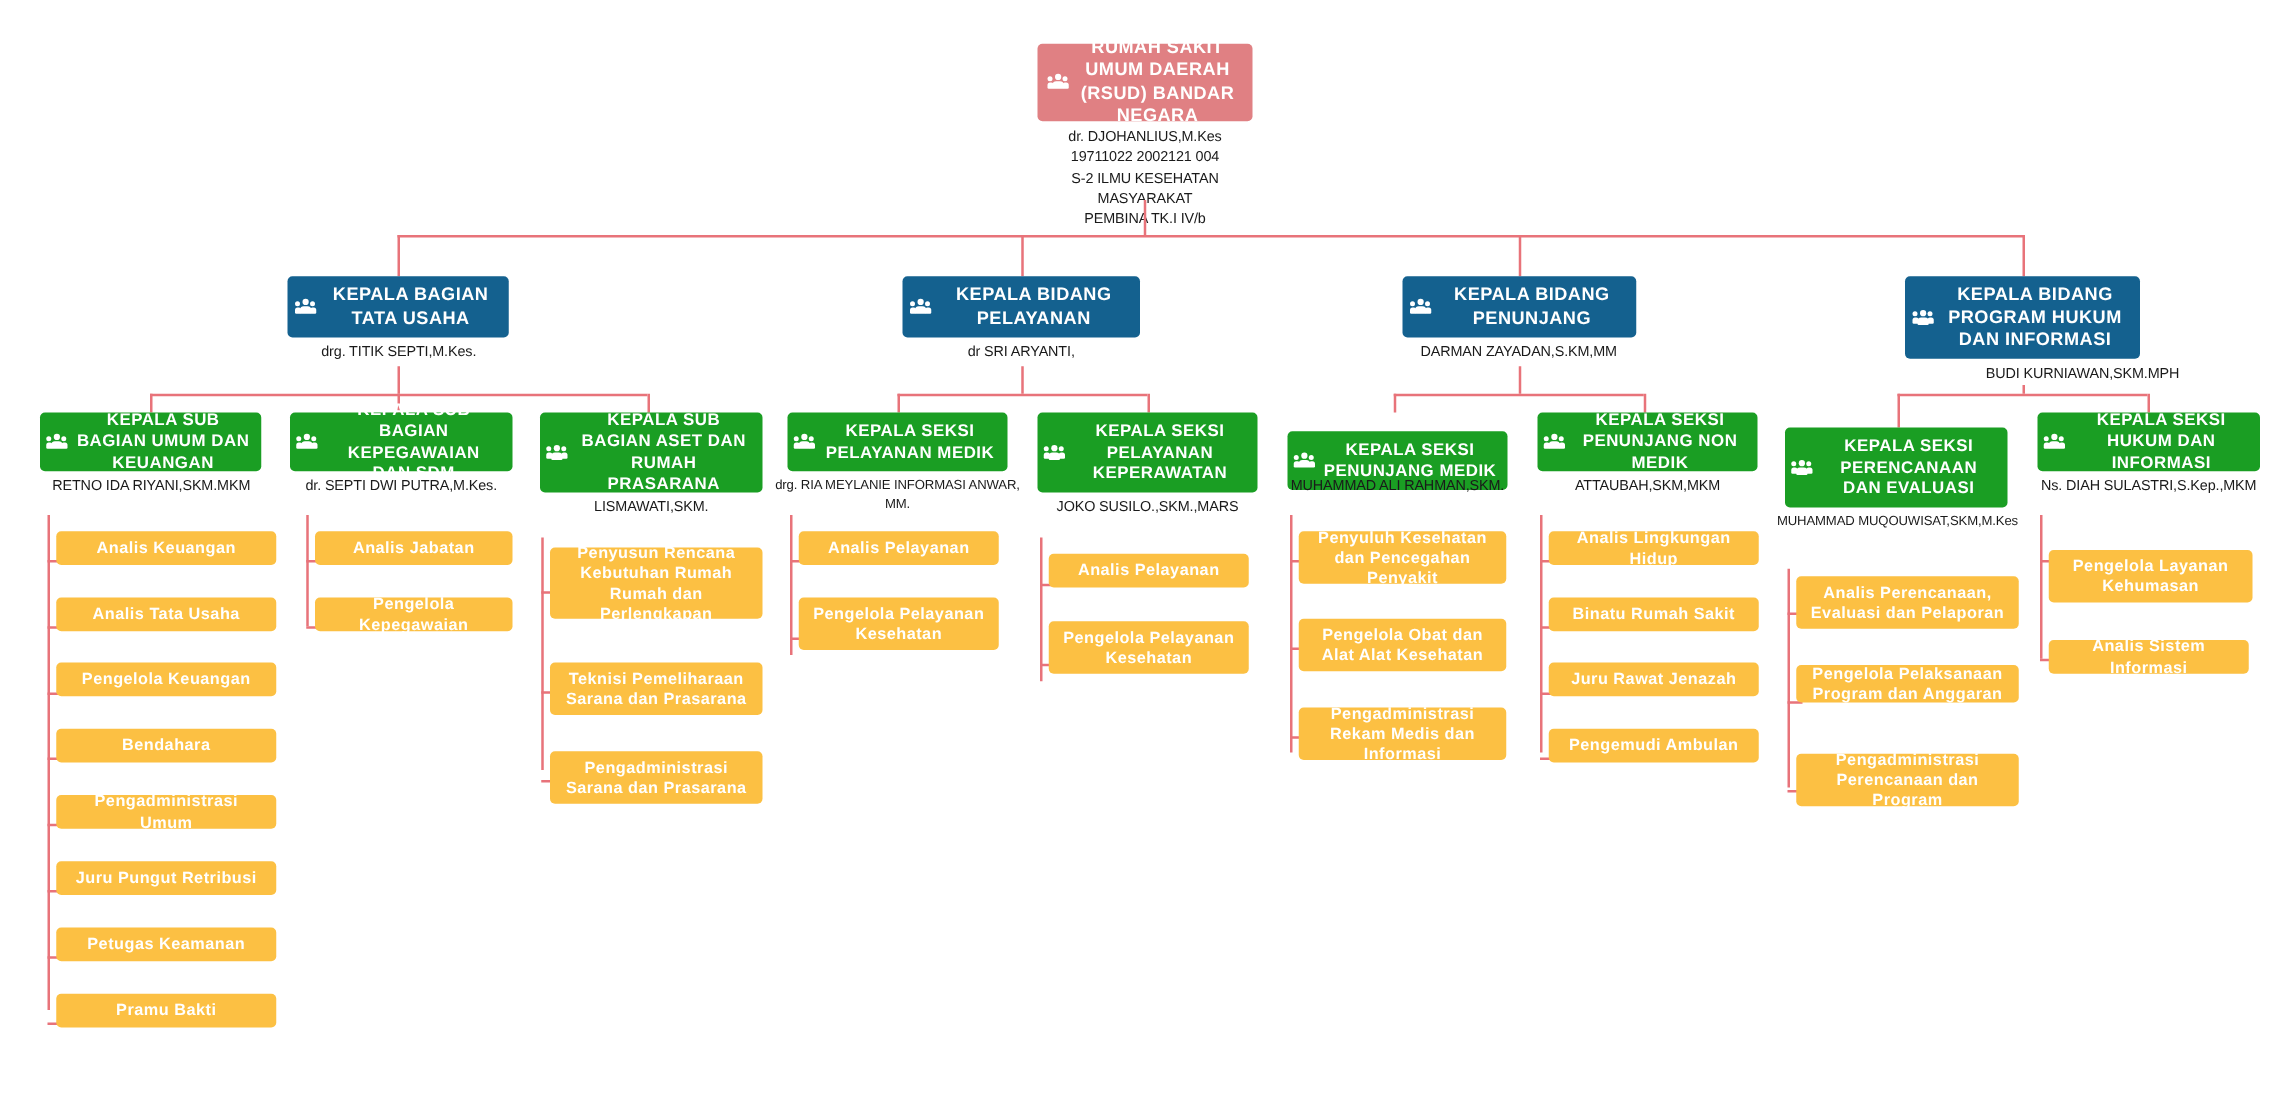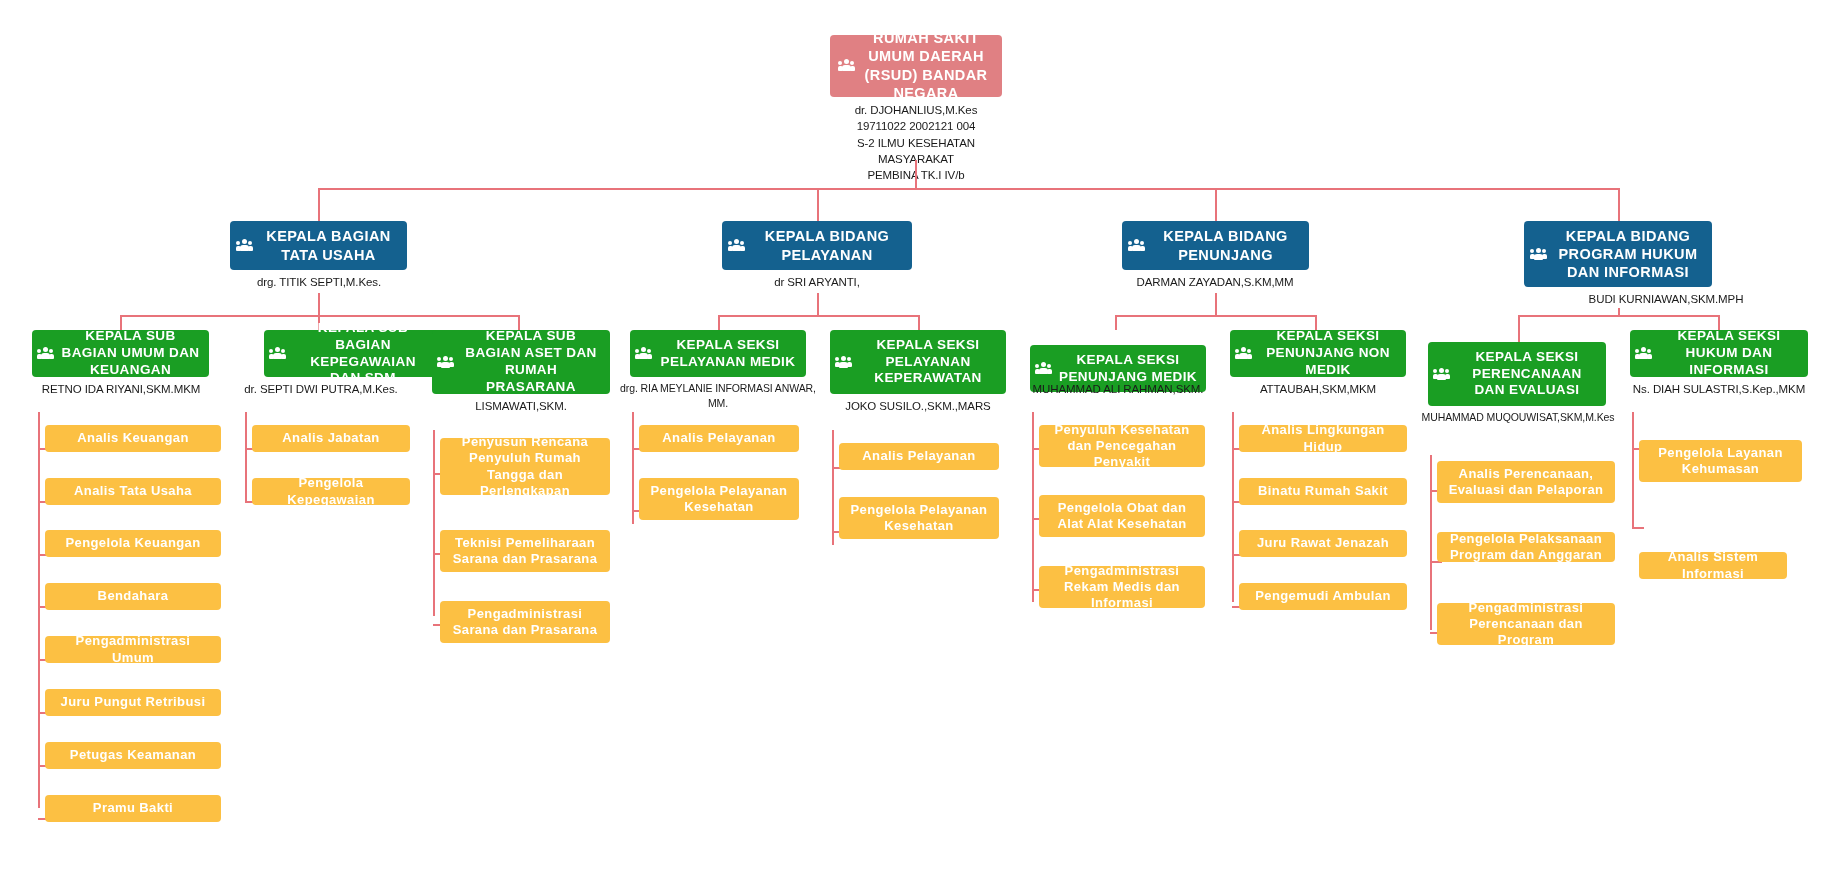--- a/index.html
+++ b/index.html
@@ -234,21 +234,21 @@
         <i class="b1"></i>
           <i class="b2"></i>
           <i class="b3"></i>
       </span>
       <span class="txt">KEPALA  SUB BAGIAN
 UMUM DAN  KEUANGAN</span>
     </div>
   </div>
   <div class="caption" style="left:28px; top:381px; width:186px;">RETNO IDA RIYANI,SKM.MKM</div>
 
-  <div class="node green" style="left:232px; top:330px; width:178px; height:47px;margin-left:32px;">
+  <div class="node green" style="left:232px; top:330px; width:178px; height:47px;">
     <div class="hdr-inner">
       <span class="people-icon">
         <i class="h1"></i>
           <i class="h2"></i>
           <i class="h3"></i>
         <i class="b1"></i>
           <i class="b2"></i>
           <i class="b3"></i>
       </span>
       <span class="txt">KEPALA  SUB BAGIAN
@@ -413,21 +413,21 @@
   </div>
   <div class="line h" style="left:245px; top:501px; width:12px;"></div>
   <div class="node yellow" style="left:252px; top:478px; width:158px; height:27px;">
     <span class="txt">Pengelola Kepegawaian</span>
   </div>
 
   <div class="line v" style="left:433px; top:430px; height:186px;"></div>
   <div class="line h" style="left:433px; top:473px; width:12px;"></div>
   <div class="node yellow" style="left:440px; top:438px; width:170px; height:57px;">
     <span class="txt">Penyusun  Rencana
-Penyuluh  Rumah Tangga
+Kebutuhan  Rumah Rumah
 dan  Perlengkapan</span>
   </div>
   <div class="line h" style="left:433px; top:553px; width:12px;"></div>
   <div class="node yellow" style="left:440px; top:530px; width:170px; height:42px;">
     <span class="txt">Teknisi Pemeliharaan Sarana
 dan  Prasarana</span>
   </div>
   <div class="line h" style="left:433px; top:624px; width:12px;"></div>
   <div class="node yellow" style="left:440px; top:601px; width:170px; height:42px;">
     <span class="txt">Pengadministrasi Sarana
@@ -508,17 +508,17 @@
 Perencanaan dan Program</span>
   </div>
 
   <div class="line v" style="left:1632px; top:412px; height:115px;"></div>
   <div class="line h" style="left:1632px; top:448px; width:12px;"></div>
   <div class="node yellow" style="left:1639px; top:440px; width:163px; height:42px;">
     <span class="txt">Pengelola Layanan
 Kehumasan</span>
   </div>
   <div class="line h" style="left:1632px; top:527px; width:12px;"></div>
-  <div class="node yellow" style="left:1639px; top:512px; width:148px; height:27px;margin-top:40px;">
+  <div class="node yellow" style="left:1639px; top:512px; width:160px; height:27px;">
     <span class="txt">Analis  Sistem Informasi</span>
   </div>
 
 </div>
 
 </body></html>

